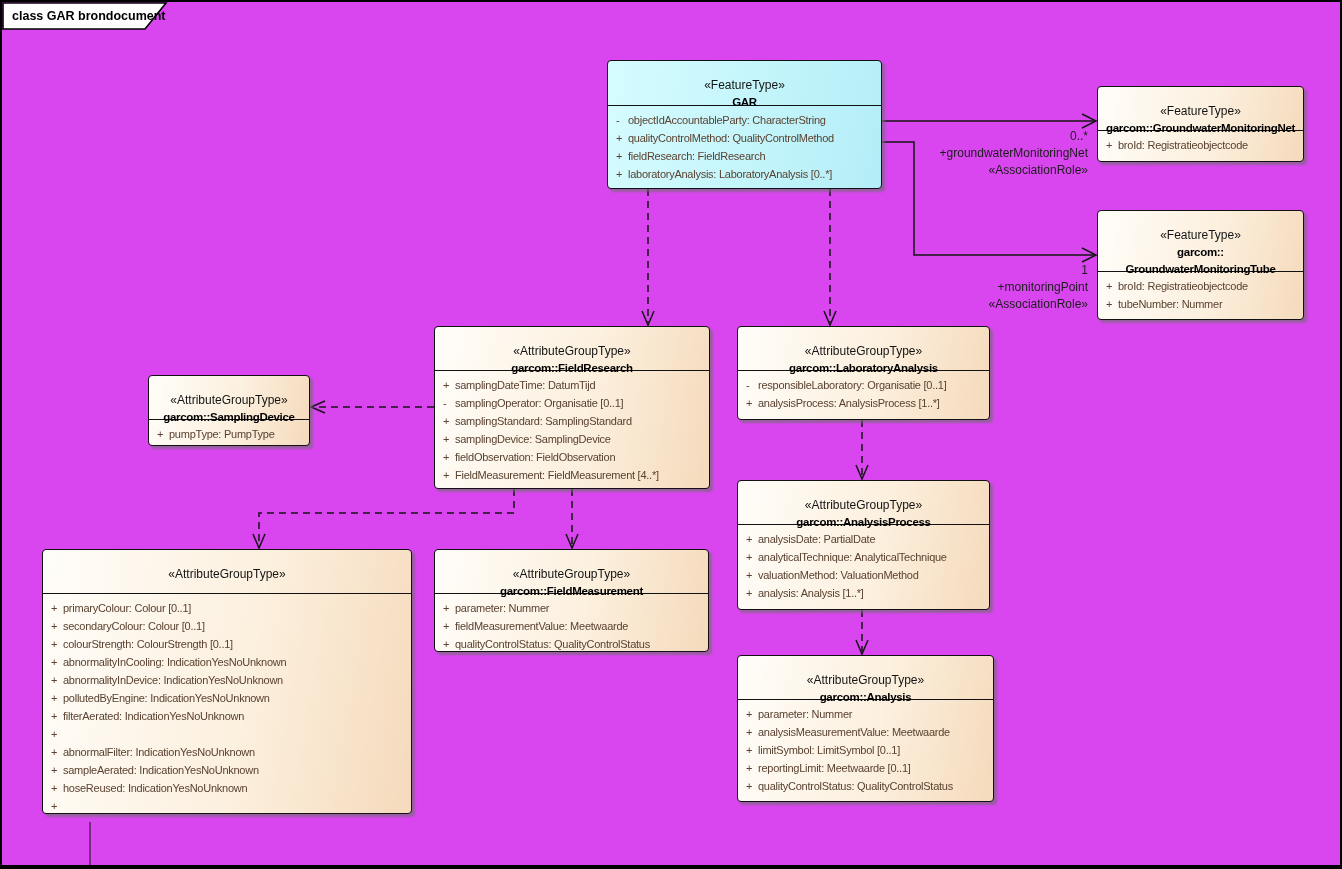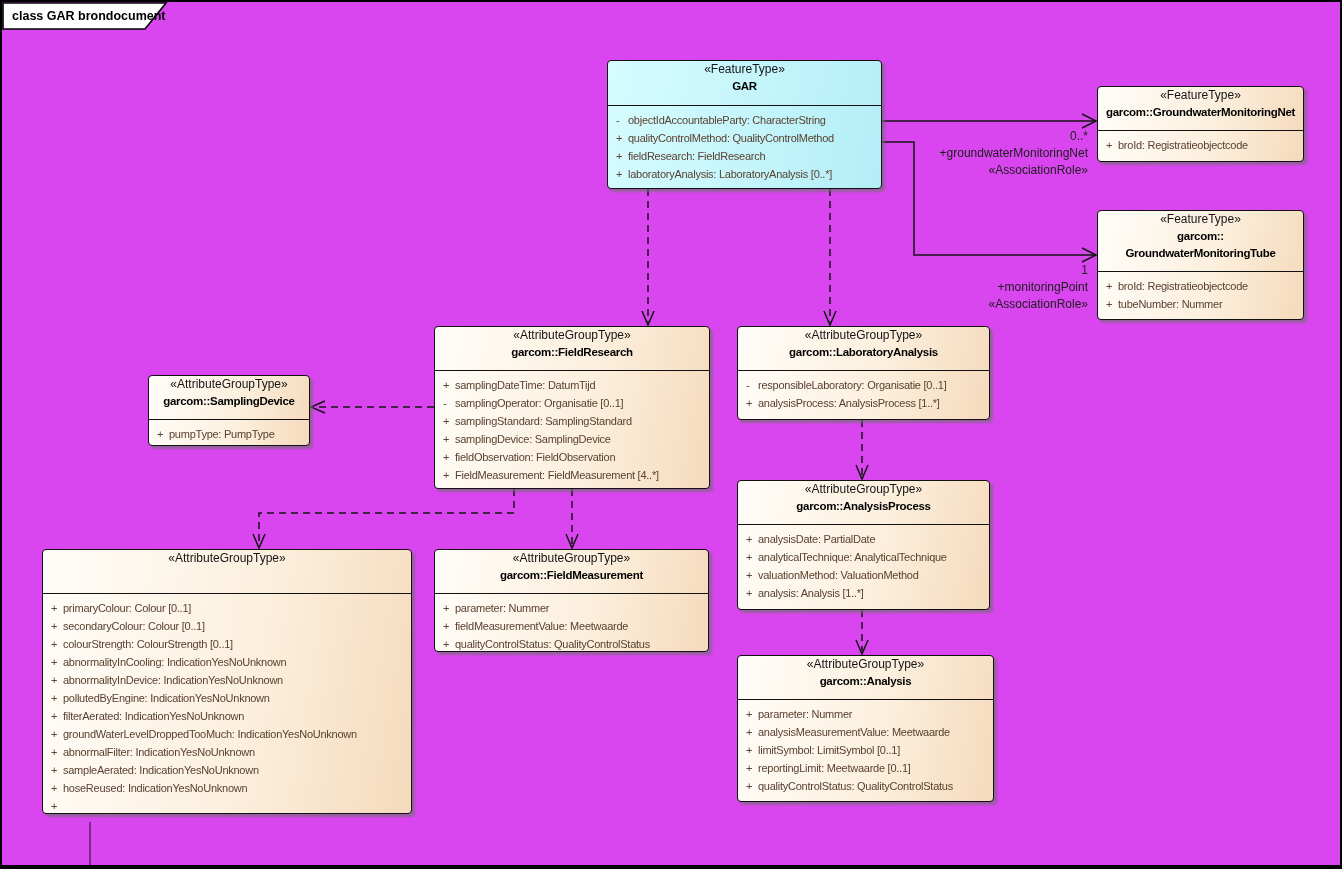--- a/index.html
+++ b/index.html
@@ -23,21 +23,21 @@
     box-sizing:border-box;
     border:1.8px solid #111;
     border-radius:4px;
     background:linear-gradient(100deg,#fffdf9 0%,#fcf0de 55%,#f5dabc 100%);
     box-shadow:3px 3px 2px rgba(110,110,110,0.6);
   }
   .uml-box.cyan{background:linear-gradient(100deg,#d6fcff 0%,#c3f5fb 55%,#b4edf7 100%);}
   .box-header{
     box-sizing:border-box;
     height:44px;
-    padding-top:0;
+    padding-top:16px;
     border-bottom:1.8px solid #111;
     text-align:center;
     overflow:visible;
     white-space:nowrap;
   }
   .box-header.h3line{height:61px;}
   .box-header.h-gar{height:45px;}
   .stereotype{font-size:12px;line-height:17px;color:#141414;}
   .class-name{font-size:11.5px;line-height:17px;font-weight:bold;letter-spacing:-0.3px;color:#000;}
   .box-attrs{padding-top:5px;}
@@ -290,21 +290,20 @@
           <span class="attr-text">pollutedByEngine: IndicationYesNoUnknown</span>
         </div>
 
         <div class="attr-row">
           <span class="vis">+</span>
           <span class="attr-text">filterAerated: IndicationYesNoUnknown</span>
         </div>
 
         <div class="attr-row">
           <span class="vis">+</span>
-          <span class="attr-text">groundWaterLevelDroppedTooMuch: IndicationYesNoUnknown</span>
         </div>
 
         <div class="attr-row">
           <span class="vis">+</span>
           <span class="attr-text">abnormalFilter: IndicationYesNoUnknown</span>
         </div>
 
         <div class="attr-row">
           <span class="vis">+</span>
           <span class="attr-text">sampleAerated: IndicationYesNoUnknown</span>

